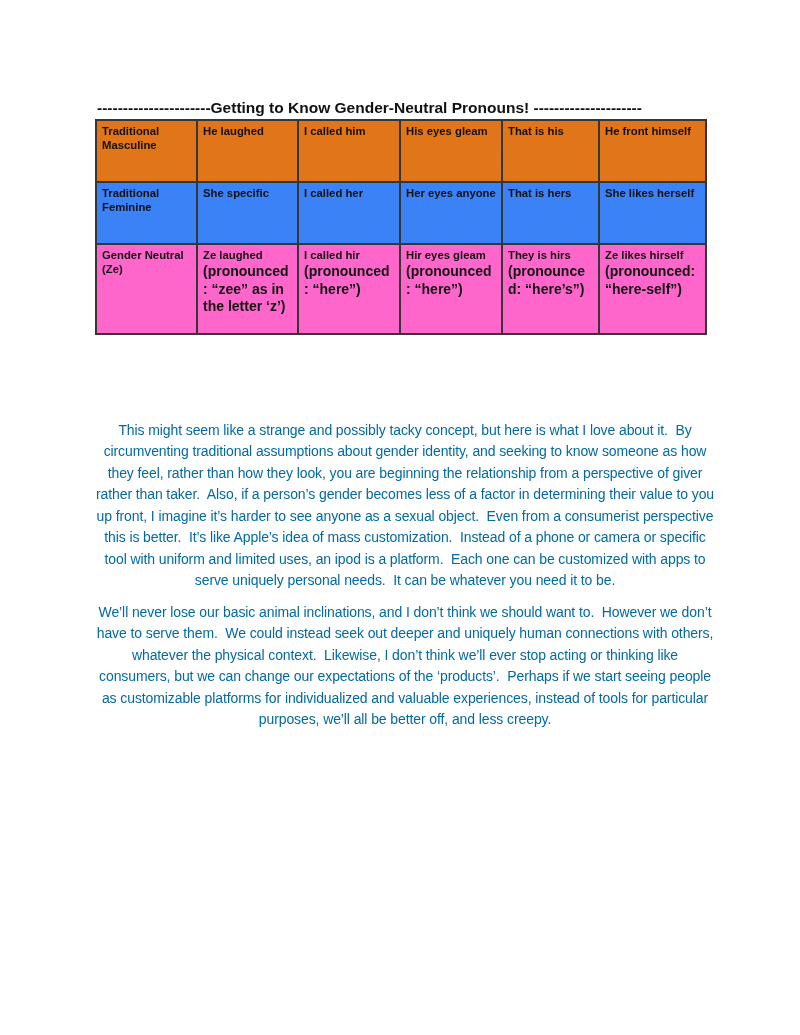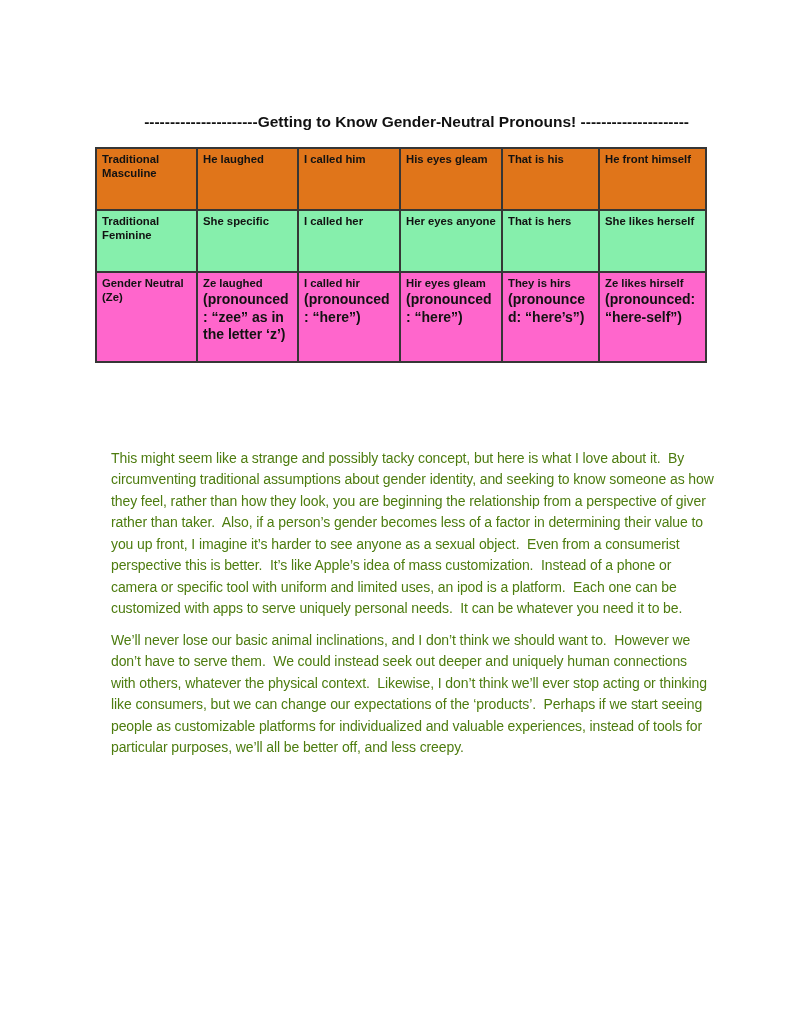--- a/index.html
+++ b/index.html
@@ -11,24 +11,24 @@
     box-sizing: border-box;
     padding: 97px 95px 0 95px;
     font-family: "Liberation Sans", sans-serif;
     color: #1a1a1a;
     overflow: hidden;
   }
   .doc-title {
     font-size: 15.5px;
     font-weight: bold;
     line-height: 18px;
-    text-align: right;
+    text-align: left;
     white-space: nowrap;
     color: #111111;
-    margin: 16px;
+    margin: 2px;
   }
   table.pronoun-table {
     border-collapse: collapse;
     table-layout: fixed;
     width: 610px;
     margin: 0;
   }
   table.pronoun-table td {
     border: 2px solid #363636;
     vertical-align: top;
@@ -48,26 +48,27 @@
     font-size: 14px;
     font-weight: 600;
     line-height: 1.22;
     margin-top: 1px;
   }
   .body-text {
     margin-top: 85px;
     width: 620px;
   }
   .body-text p {
-    margin: 0 0 10px 16px;
+    margin: 0 0 10px 0;
     font-size: 14px;
     line-height: 21.5px;
     letter-spacing: -0.1px;
-    color: #4d7c0f;
+    color: #0369a1;
     white-space: pre-wrap;
+    text-align: center;
   }
 </style>
 </head>
 <body>
 
 <div class="page">
 
   <div class="doc-title">----------------------Getting to Know Gender-Neutral Pronouns! ---------------------</div>
 
   <table class="pronoun-table">
@@ -81,21 +82,21 @@
     </colgroup>
     <tbody>
       <tr class="row-1" style="background-color: rgb(224, 117, 26);">
         <td>Traditional Masculine</td>
         <td>He laughed</td>
         <td>I called him</td>
         <td>His eyes gleam</td>
         <td>That is his</td>
         <td>He front himself</td>
       </tr>
-      <tr class="row-2" style="background-color: #86efac;">
+      <tr class="row-2" style="background-color: #3b82f6;">
         <td>Traditional Feminine</td>
         <td>She specific</td>
         <td>I called her</td>
         <td>Her eyes anyone</td>
         <td>That is hers</td>
         <td>She likes herself</td>
       </tr>
       <tr class="row-4" style="background-color: rgb(255, 102, 204);">
         <td>Gender Neutral (Ze)</td>
         <td>

